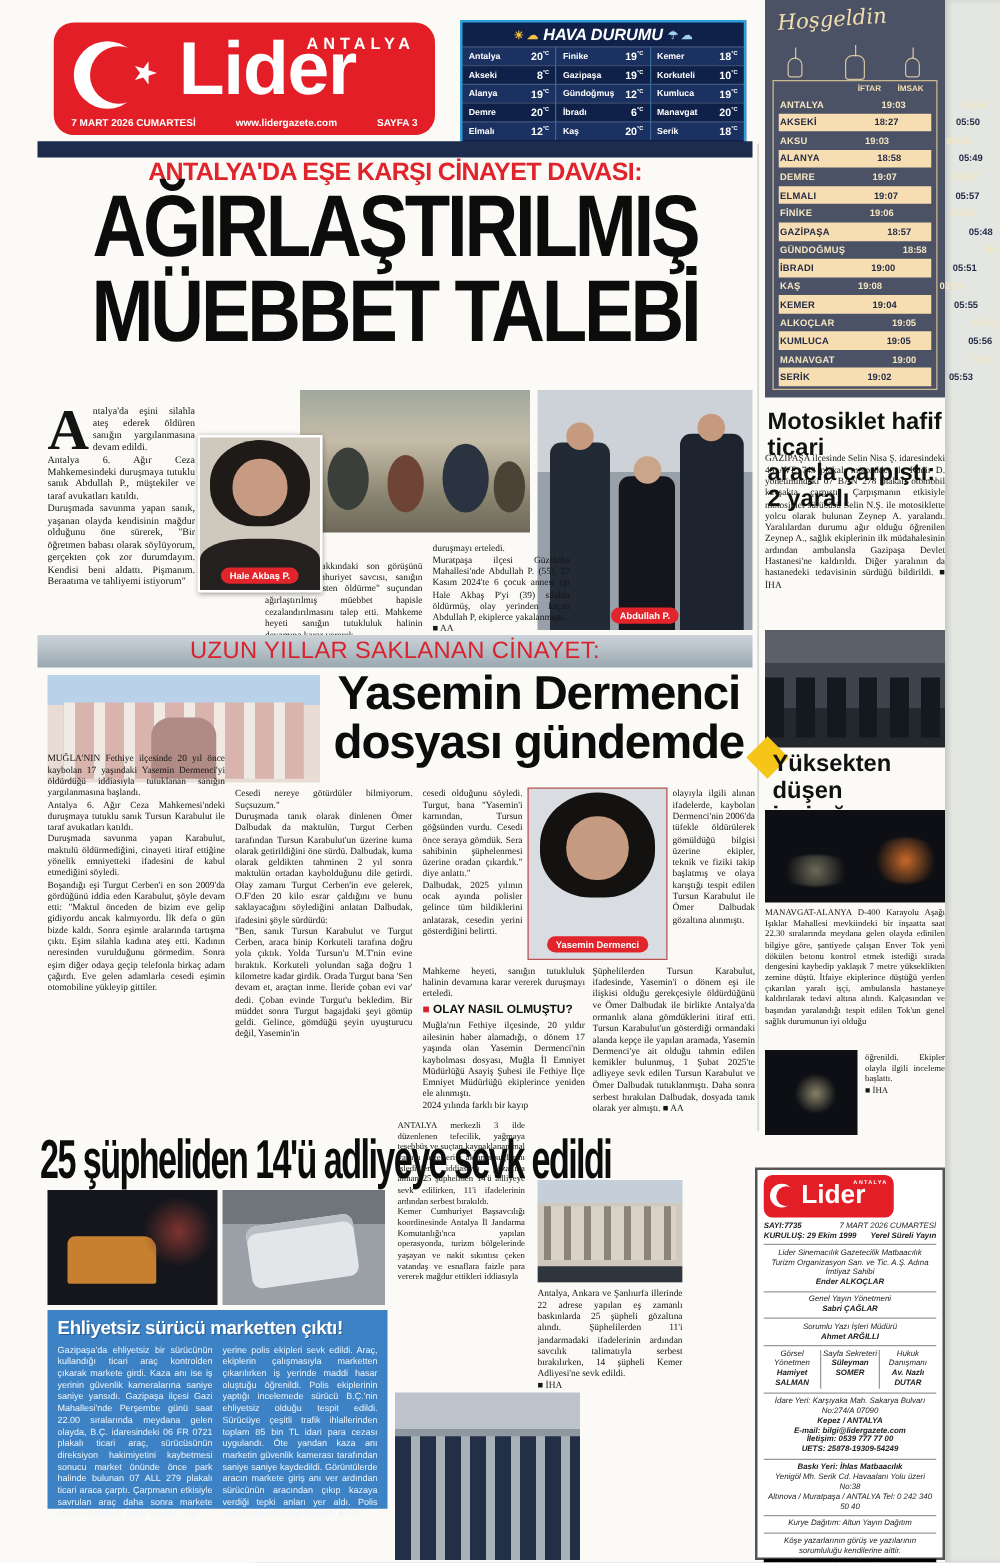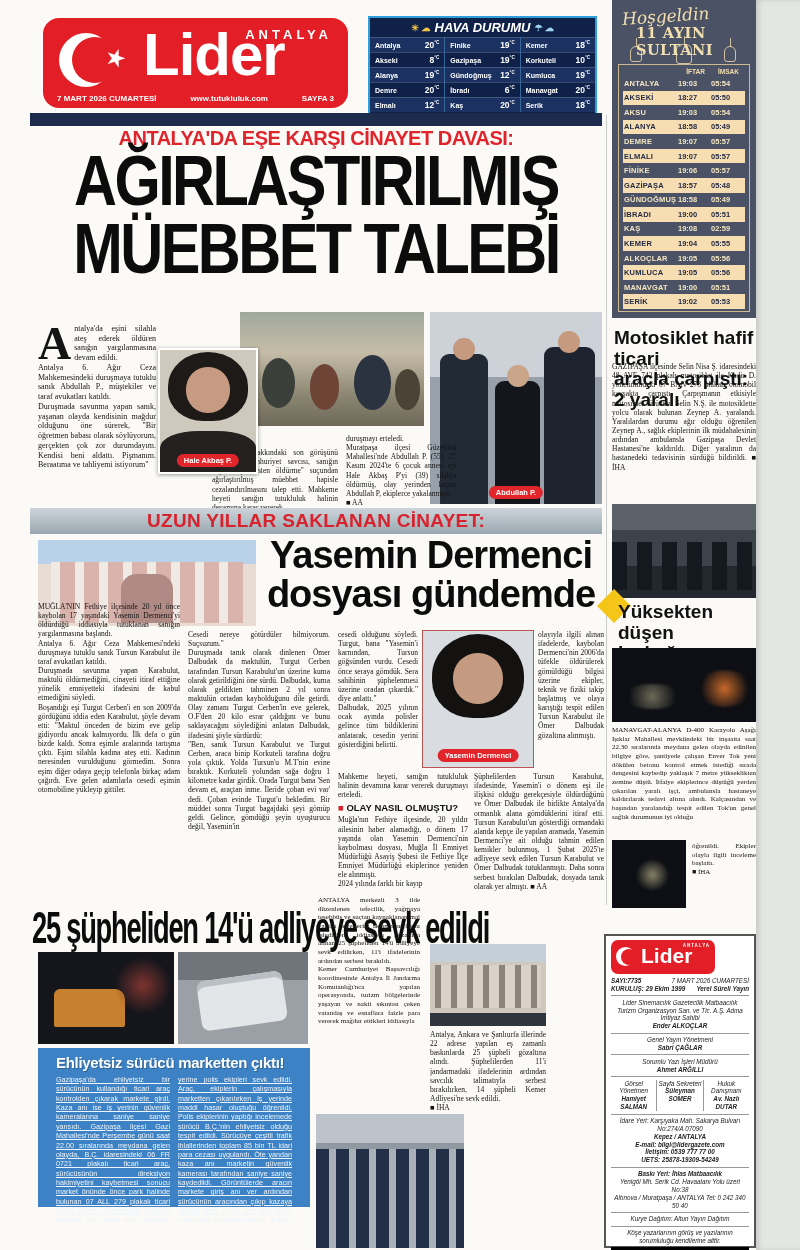--- a/index.html
+++ b/index.html
@@ -33,21 +33,21 @@
   .p-greet{position:absolute;left:10px;top:6px;color:#f2dfae;font-family:"DejaVu Serif",serif;font-style:italic;font-size:17px;transform:rotate(-4deg);}
   .p-title{position:absolute;left:24px;top:24px;color:#f2dfae;font-family:"DejaVu Serif",serif;font-weight:bold;font-size:14.5px;letter-spacing:.5px;}
   .lantern{position:absolute;border:1px solid rgba(242,223,174,.8);border-radius:6px 6px 3px 3px;}
   .lantern::before{content:"";position:absolute;left:50%;top:-9px;width:1px;height:9px;background:rgba(242,223,174,.8);}
   .p-frame{position:absolute;left:6px;right:6px;top:64px;bottom:6px;border:1px solid #cbb98f;padding:3px 4px 2px 4px;display:flex;flex-direction:column;}
   .p-head{display:flex;justify-content:flex-end;gap:0;color:#f2dfae;font-size:6.5px;font-weight:bold;margin-bottom:1px;}
   .p-head span{width:33px;text-align:center;}
   .prow{flex:1;display:flex;align-items:center;color:#f3e6c2;font-size:7.5px;font-weight:bold;padding:0 1px;}
   .prow.hl{background:#f7ddb2;color:#252c46;}
   .p-name{flex:1;letter-spacing:.2px;}
-  .p-t{width:33px;text-align:left;}
+  .p-t{width:33px;text-align:left;margin-left:46px;}
   
   .serif{font-family:"Liberation Serif",serif;text-align:justify;white-space:pre-line;color:#141414;}
   .b8{font-size:8px;line-height:1.22;}
   .b75{font-size:7.5px;line-height:1.22;}
   .b7{font-size:7px;line-height:1.24;}
   .dropcap{float:left;font-family:"Liberation Serif",serif;font-size:46px;line-height:.78;font-weight:bold;padding:2px 3px 0 0;}
   .pill{position:absolute;bottom:5px;left:50%;transform:translateX(-50%);background:#e2242b;color:#fff;
         font:bold 7.5px "Liberation Sans",sans-serif;padding:2px 7px;border-radius:8px;white-space:nowrap;z-index:5;}
   
   .navybar{left:30px;top:113px;width:572px;height:13px;background:#1d2b4d;}
@@ -59,21 +59,21 @@
   .pt-hair{position:absolute;left:8%;top:2%;width:84%;height:56%;border-radius:50% 50% 44% 44%;background:#1d1a18;}
   .pt-face{position:absolute;left:27%;top:14%;width:46%;height:38%;border-radius:48%;background:#c79b82;}
   .pt-body{position:absolute;left:0;bottom:0;width:100%;height:34%;background:#23201f;border-radius:40% 40% 0 0;}
   .photo-crowd{left:240px;top:312px;width:184px;height:114px;
     background:linear-gradient(180deg,#9fa89d 0%,#c6bda9 35%,#89846f 75%,#6e695a 100%);}
   .blob{position:absolute;border-radius:50%;}
   .photo-abdullah{left:430px;top:312px;width:172px;height:192px;background:linear-gradient(180deg,#ccd2d7 0 34%,#98a1aa 34% 100%);}
   .fig{position:absolute;bottom:0;border-radius:9px 9px 0 0;background:#222a36;}
   .fig .head{position:absolute;top:-16px;left:50%;transform:translateX(-50%);width:22px;height:22px;border-radius:50%;background:#c69a7e;}
   .banner2{left:30px;top:508px;width:572px;height:26px;background:linear-gradient(180deg,#ccd4d9,#9aa8b1);
-           display:flex;align-items:center;justify-content:center;color:#d8232e;font-weight:700;font-size:19px;letter-spacing:.3px;}
+           display:flex;align-items:center;justify-content:center;color:#d8232e;font-weight:400;font-size:19px;letter-spacing:.3px;}
   .photo-court{left:38px;top:540px;width:218px;height:86px;background:linear-gradient(180deg,#b9d2ea 0 28%,#e8dcd4 28%);}
   .court-b{position:absolute;left:6%;bottom:3%;width:88%;height:72%;
     background:repeating-linear-gradient(90deg,#f0e9e4 0 9px,#d9b4ac 9px 24px);}
   .court-arch{position:absolute;left:38%;bottom:3%;width:24%;height:58%;background:#b08a84;border-radius:30% 30% 0 0;}
   .headline2{left:260px;top:536px;width:342px;text-align:center;font-weight:900;font-size:38px;line-height:1.02;letter-spacing:-1px;white-space:pre-line;color:#0c0c0c;}
   .portrait2{left:422px;top:630px;width:110px;height:136px;border:1px solid #b55;background:#d9dde2;z-index:4;}
   .subhead{font:bold 9.5px "Liberation Sans",sans-serif;margin:3px 0 2px 0;color:#111;}
   .redsq{color:#d8232e;}
   .banner3{left:32px;top:903px;font-weight:900;font-size:44px;letter-spacing:-2px;white-space:nowrap;
            transform:scaleX(.62);transform-origin:0 0;color:#0c0c0c;}
@@ -85,24 +85,24 @@
     background:repeating-linear-gradient(90deg,#14181f 0 15px,transparent 15px 25px);}
   .diamond{left:602px;top:594px;width:24px;height:24px;background:#f5c518;transform:rotate(45deg);}
   .photo-n1{left:612px;top:648px;width:144px;height:74px;background:#0d0f14;}
   .glow{position:absolute;border-radius:50%;filter:blur(1px);}
   .photo-n2{left:612px;top:840px;width:74px;height:68px;background:#0d0f14;}
   
   .photo-n3{left:38px;top:952px;width:136px;height:92px;background:#14161c;}
   .van-o{position:absolute;left:12%;bottom:18%;width:52%;height:42%;background:#c7802f;border-radius:6px 10px 2px 2px;}
   .photo-van{left:178px;top:952px;width:130px;height:92px;background:linear-gradient(180deg,#70757b 0 30%,#9aa0a5 30%);}
   .van-w{position:absolute;left:16%;top:26%;width:66%;height:54%;background:#e2e6e9;border-radius:8px;transform:rotate(-8deg);box-shadow:inset 0 6px 0 #b9bfc4;}
-  .bluebox{left:38px;top:1048px;width:272px;height:159px;background:#3d82c5;padding:6px 18px;box-sizing:border-box;}
+  .bluebox{left:38px;top:1048px;width:272px;height:159px;background:#3d82c5;padding:6px 8px;box-sizing:border-box;}
   .bluetitle{color:#fff;font-weight:800;font-size:15px;letter-spacing:-.3px;text-shadow:1px 1px 0 rgba(0,0,0,.25);margin-bottom:4px;white-space:nowrap;}
   .bluecols{display:flex;gap:8px;}
-  .bluecol{width:124px;color:#eef5fb;font-size:7.2px;line-height:1.3;text-align:justify;white-space:pre-line;overflow:hidden;height:148px;text-decoration:underline;}
+  .bluecol{width:124px;color:#eef5fb;font-size:7.2px;line-height:1.3;text-align:justify;white-space:pre-line;overflow:hidden;height:148px;}
   .photo-jand{left:316px;top:1114px;width:148px;height:134px;background:linear-gradient(180deg,#bcc3ca 0 22%,#8f98a1 22%);}
   .jand-row{position:absolute;bottom:0;left:0;width:100%;height:74%;
     background:repeating-linear-gradient(90deg,#232f47 0 13px,#a8b0b8 13px 20px);}
   .photo-bldg{left:430px;top:944px;width:116px;height:82px;background:linear-gradient(180deg,#c5cfd9 0 22%,#cfc8bf 22%);}
   .bldg-win{position:absolute;left:4%;top:26%;width:92%;height:52%;
     background:repeating-linear-gradient(90deg,#8c8478 0 6px,#d9d2c8 6px 16px);}
   .bldg-car{position:absolute;left:0;bottom:0;width:100%;height:16%;background:#2f353c;}
   
   .kunye{left:604px;top:934px;width:152px;height:314px;background:#fff;border:2px solid #555;box-sizing:border-box;
          padding:4px 5px;font-size:6.3px;line-height:1.25;color:#222;}
@@ -127,21 +127,21 @@
 <div class="page">
   <div class="abs gray-strip"></div>
 
   <div class="abs logo">
     <div class="crescent"></div>
     <div class="logo-star">★</div>
     <div class="logo-region">ANTALYA</div>
     <div class="logo-name">Lider</div>
     <div class="logo-foot">
       <span>7 MART 2026 CUMARTESİ</span>
-      <span>www.tutukluluk.com</span>
+      <span>www.lidergazete.com</span>
       <span>SAYFA 3</span>
     </div>
   </div>
 
   <div class="abs weather">
     <div class="w-head">
       <span class="w-ic sun">☀ ☁</span>
       <span>HAVA DURUMU</span>
       <span class="w-ic rain">☂ ☁</span>
     </div>
@@ -210,21 +210,20 @@
           <div class="wrow">
             <span class="w-name">Serik</span>
             <span class="w-temp">18<sup>°C</sup></span>
           </div>
         </div>
       </div>
   </div>
 
   <div class="abs prayer">
     <div class="p-greet">Hoşgeldin</div>
-    <div class="p-title">11 AYIN SULTANI</div>
     <div class="lantern" style="left:18px;top:46px;width:10px;height:14px;"></div>
     <div class="lantern" style="left:64px;top:44px;width:14px;height:18px;"></div>
     <div class="lantern" style="left:112px;top:46px;width:10px;height:14px;"></div>
     <div class="p-frame">
       <div class="p-head">
         <span>İFTAR</span>
         <span>İMSAK</span>
       </div>
 
     <div class="prow">

